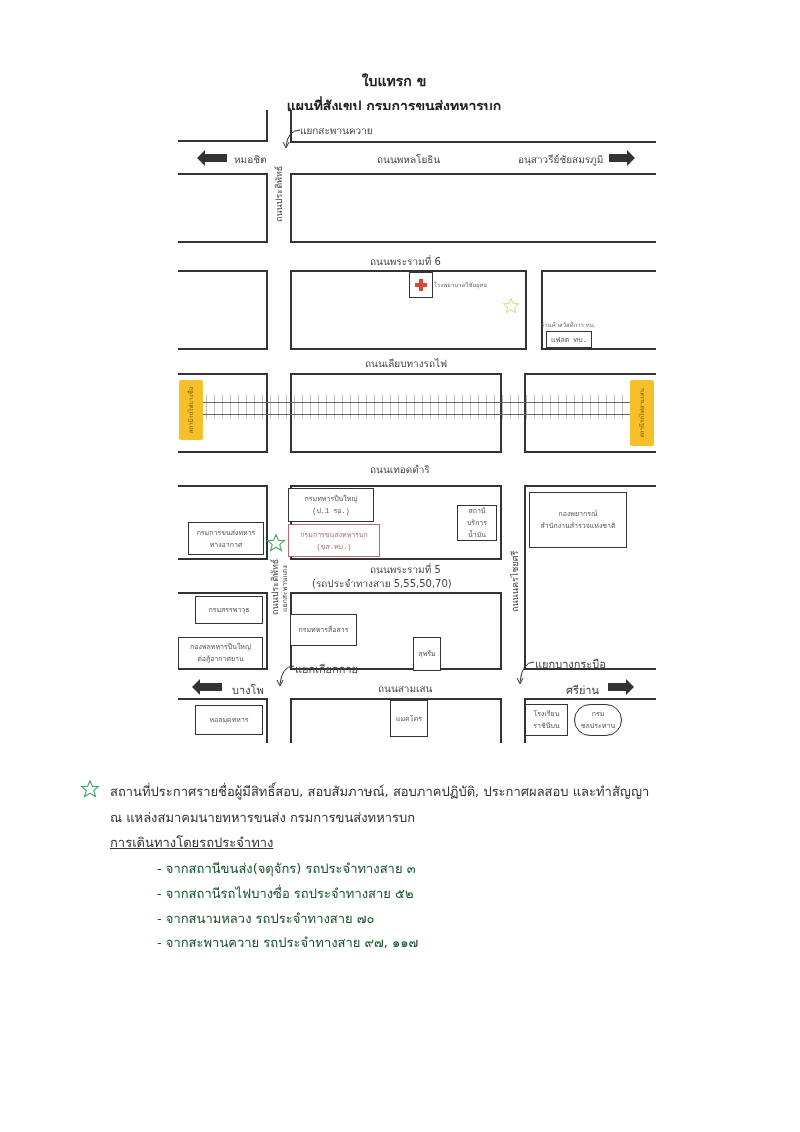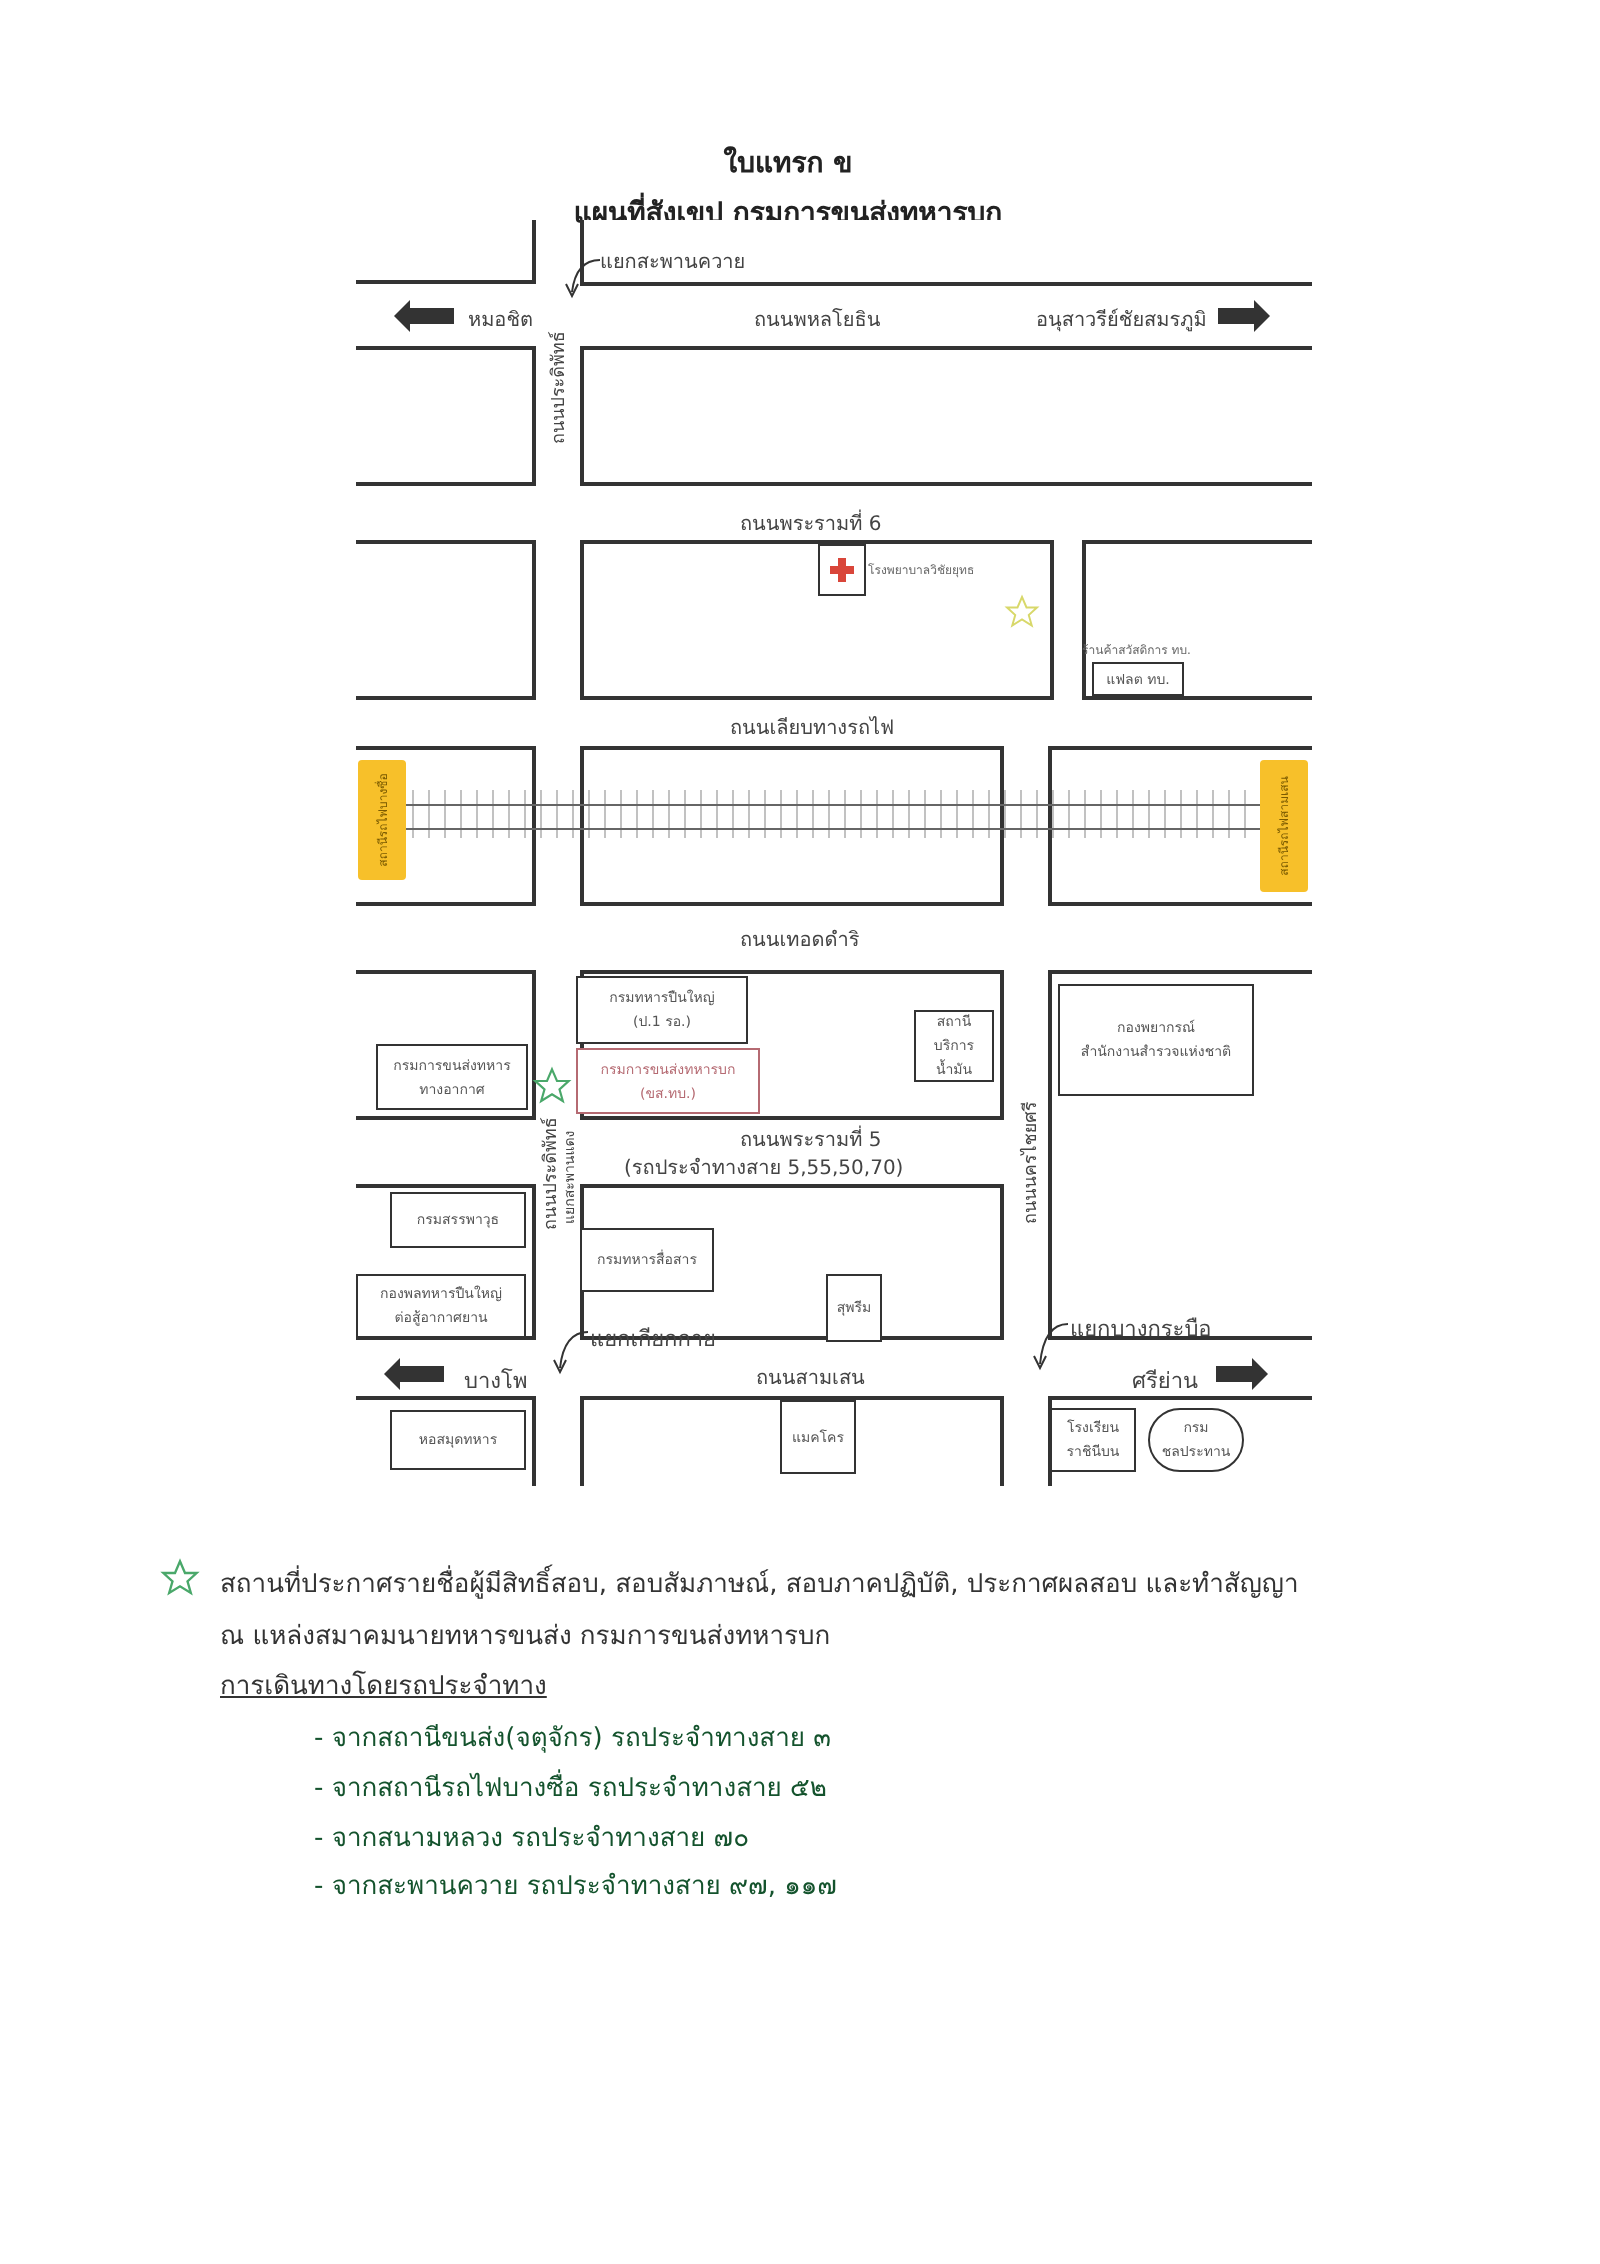--- a/index.html
+++ b/index.html
@@ -4,21 +4,21 @@
 <style>
   html, body { margin:0; padding:0; background:#ffffff; }
   body { width:800px; height:1132px; position:relative; overflow:hidden; font-family:"DejaVu Sans", sans-serif; color:#222; }
   .abs { position:absolute; }
   .title { position:absolute; left:0; width:788px; text-align:center; font-weight:bold; font-size:14px; color:#222; }
   .blk { position:absolute; border:2px solid #333; box-sizing:border-box; background:#fff; }
   .blk.open-l { border-left:none; }
   .blk.open-r { border-right:none; }
   .blk.open-t { border-top:none; }
   .blk.open-b { border-bottom:none; }
-  .box { position:absolute; border:1.5px solid #333; box-sizing:border-box; background:#fff; font-size:7px; color:#555; display:flex; flex-direction:column; align-items:center; justify-content:center; text-align:center; line-height:12px; }
+  .box { position:absolute; border:1.5px solid #333; box-sizing:border-box; background:#fff; font-size:7px; color:#555; display:flex; flex-direction:column; align-items:center; justify-content:center; text-align:center; line-height:12px;font-family:Liberation Mono, monospace; }
   .box.red { border-color:#b56a72; color:#b56a72; }
   .road-label { position:absolute; font-size:10px; color:#444; white-space:nowrap; }
   .vlabel { position:absolute; font-size:9px; color:#444; white-space:nowrap; transform-origin:left top; transform:rotate(-90deg); }
   .arrow-l, .arrow-r { position:absolute; height:8px; background:#333; }
   .arrow-l::before { content:""; position:absolute; left:-8px; top:-4px; border-right:8px solid #333; border-top:8px solid transparent; border-bottom:8px solid transparent; }
   .arrow-r::after { content:""; position:absolute; right:-8px; top:-4px; border-left:8px solid #333; border-top:8px solid transparent; border-bottom:8px solid transparent; }
   .station { position:absolute; background:#f7c02a; border-radius:2px; display:flex; align-items:center; justify-content:center; }
   .station span { display:block; transform:rotate(-90deg); font-size:6px; color:#7a5a00; white-space:nowrap; }
   .rail { position:absolute; left:190px; width:440px; height:1px; background:#666; }
   .ties { position:absolute; left:190px; width:440px; top:395px; height:24px;

